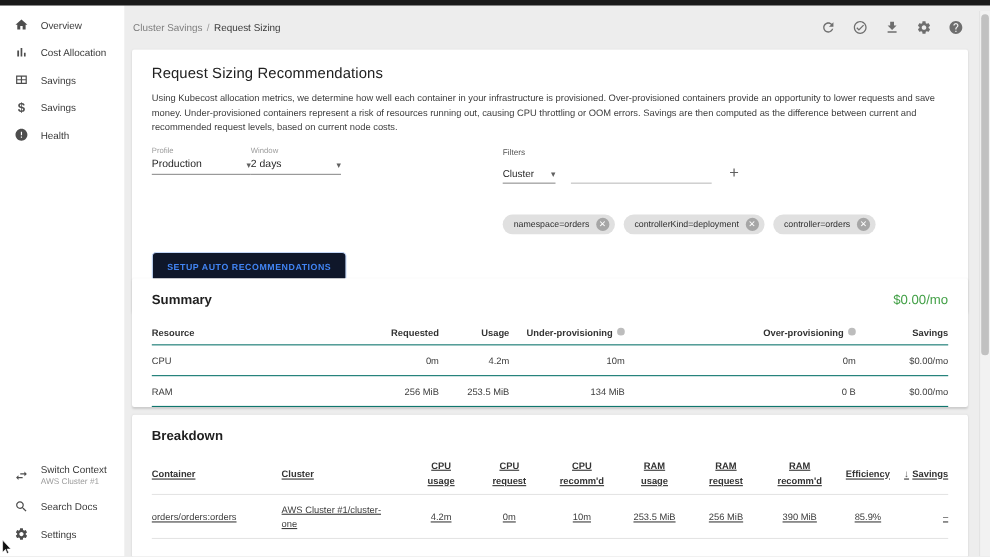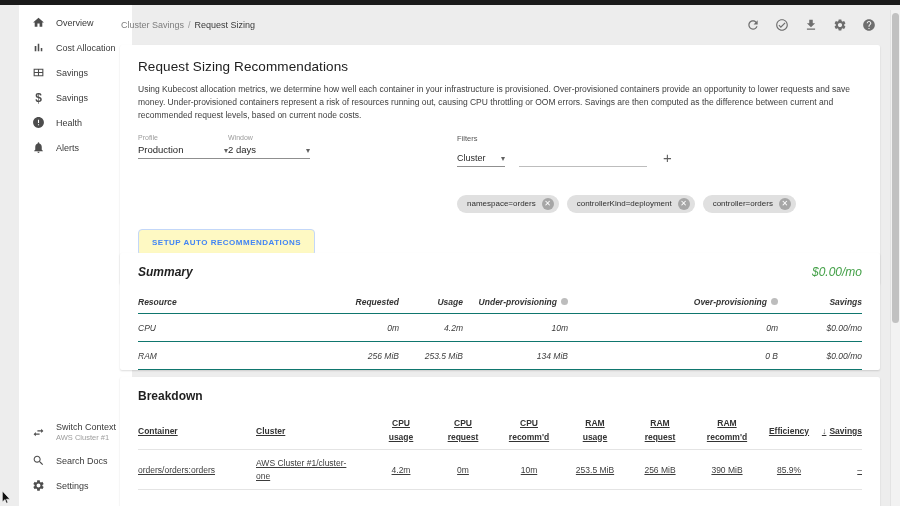--- a/index.html
+++ b/index.html
@@ -4,21 +4,21 @@
 <style>
   * { box-sizing: border-box; margin: 0; padding: 0; }
   html,body { width:900px; height:506px; }
   body { font-family:"Liberation Sans","DejaVu Sans",sans-serif; background:#ededed; }
   .screen { position:relative; width:900px; height:506px; overflow:hidden; background:#ededed; }
 
   .topbar { position:absolute; top:0; left:0; right:0; height:5px; background:#1a1a1a; z-index:9; }
 
   
   .sidebar { position:absolute; top:5px; left:0; width:113px; bottom:0; background:#fff;
-             display:flex; flex-direction:column; justify-content:space-between; padding:5px 0 8px;margin-left:19px; }
+             display:flex; flex-direction:column; justify-content:space-between; padding:5px 0 8px; }
   .nav-item { display:flex; align-items:center; gap:11px; padding-left:13px; height:25px;
               font-size:9px; color:#3a3a3a; cursor:pointer; }
   .nav-icon { width:13px; height:13px; color:#4d4d4d; flex:none; display:flex; align-items:center; justify-content:center; }
   .nav-icon svg { width:13px; height:13px; fill:currentColor; }
   .dollar-glyph { font-size:12px; font-weight:600; color:#4d4d4d; line-height:1; }
   .nav-item.tall { height:32px; }
   .two-line { display:flex; flex-direction:column; line-height:1.25; }
   .sub-label { font-size:7.5px; color:#9c9c9c; }
 
   
@@ -29,21 +29,21 @@
   .bc-parent { color:#7d7d7d; cursor:pointer; }
   .bc-sep { color:#9a9a9a; margin:0 4px; }
   .bc-current { color:#3a3a3a; }
   .head-actions { display:flex; align-items:center; gap:14px; }
   .icon-btn { width:15px; height:15px; color:#6e6e6e; cursor:pointer; display:flex; align-items:center; justify-content:center; }
   .icon-btn svg { width:14px; height:14px; fill:currentColor; }
 
   .card { position:absolute; left:7px; width:760px; background:#fff; border-radius:2px;
           box-shadow:0 1px 2px rgba(0,0,0,0.14); }
   .card-config    { top:40px;  height:239px; padding:14px 18px; }
-  .card-summary   { top:248px; height:117px; padding:12px 18px 0;font-style:italic; }
+  .card-summary   { top:248px; height:117px; padding:12px 18px 0; }
   .card-breakdown { top:372px; height:134px; padding:12px 18px; overflow:hidden; }
 
   h1 { font-size:13.5px; font-weight:500; color:#212121; letter-spacing:0.1px; }
   .desc { font-size:8.5px; color:#3d3d3d; line-height:1.55; margin-top:9px; }
 
   .controls { display:flex; margin-top:11px; }
   .left-controls { width:307px; flex:none; }
   .selects-row { display:flex; }
   .mui-select label { display:block; font-size:7px; color:#9b9b9b; margin-bottom:3px; }
   .sel-value { display:flex; justify-content:space-between; align-items:flex-end;
@@ -59,21 +59,21 @@
   .select-inline { display:flex; justify-content:space-between; align-items:flex-end; width:48px;
                    border-bottom:1px solid #8f8f8f; padding-bottom:3px; font-size:9px; color:#2a2a2a; cursor:pointer; }
   .filter-input { border-bottom:1px solid #bdbdbd; width:128px; height:15px; cursor:text; }
   .add-filter { background:none; border:none; font-size:15px; color:#5f5f5f; line-height:1;
                 padding:0 2px 2px; cursor:pointer; font-family:inherit; }
   .chips { display:flex; gap:8px; margin-top:28px; }
   .chip { display:flex; align-items:center; gap:6px; background:#e0e0e0; border-radius:12px;
           padding:4px 5px 4px 10px; font-size:8px; color:#2f2f2f; height:18px; }
   .chip-x { width:12px; height:12px; border-radius:50%; background:#a6a6a6; color:#fff;
             font-size:8px; line-height:12px; text-align:center; cursor:pointer; flex:none; }
-  .setup-btn { margin-top:16px; background:#fef9c3; border:1px solid #c3d7f8; color:#4285f4;
+  .setup-btn { margin-top:16px; background:#0f172a; border:1px solid #c3d7f8; color:#4285f4;
                font-size:8px; font-weight:700; letter-spacing:0.5px; padding:8px 13px;
                border-radius:4px; cursor:pointer; font-family:inherit; }
 
   .card-head { display:flex; justify-content:space-between; align-items:center; }
   h2 { font-size:12px; font-weight:700; color:#1f1f1f; }
   .total { font-size:12px; color:#43a047; }
 
   .sum-table { margin-top:11px; font-size:8.5px; }
   .srow { display:grid; grid-template-columns:145px 116px 64px 105px 210px 84px;
           align-items:center; height:28px; border-bottom:1px solid #0f766e; color:#3c3c3c; }
@@ -138,28 +138,20 @@
           </span>
         <span>Savings</span>
       </div>
       <div class="nav-item">
         <span class="nav-icon">
             <svg viewBox="0 0 24 24">
               <path d="M12 2C6.48 2 2 6.48 2 12s4.48 10 10 10 10-4.48 10-10S17.52 2 12 2zm1 15h-2v-2h2v2zm0-4h-2V7h2v6z"></path>
             </svg>
           </span>
         <span>Health</span>
-      </div>
-      <div class="nav-item">
-        <span class="nav-icon">
-            <svg viewBox="0 0 24 24">
-              <path d="M12 22c1.1 0 2-.9 2-2h-4c0 1.1.89 2 2 2zm6-6v-5c0-3.07-1.64-5.64-4.5-6.32V4c0-.83-.67-1.5-1.5-1.5s-1.5.67-1.5 1.5v.68C7.63 5.36 6 7.92 6 11v5l-2 2v1h16v-1l-2-2z"></path>
-            </svg>
-          </span>
-        <span>Alerts</span>
       </div>
     </nav>
     <div>
       <div class="nav-item tall">
         <span class="nav-icon">
             <svg viewBox="0 0 24 24">
               <path d="M6.99 11L3 15l3.99 4v-3H14v-2H6.99v-3zM21 9l-3.99-4v3H10v2h7.01v3L21 9z"></path>
             </svg>
           </span>
         <span class="two-line">

